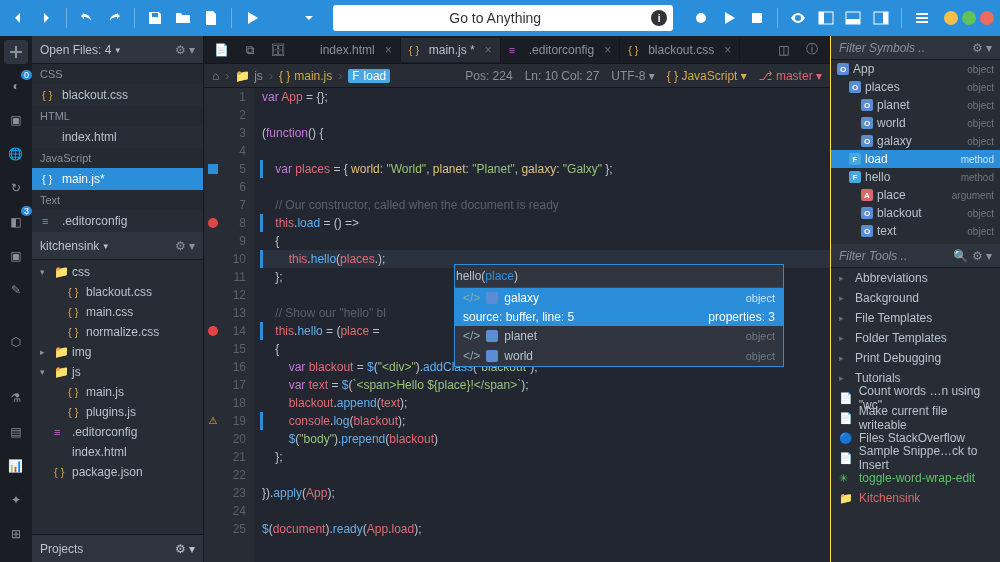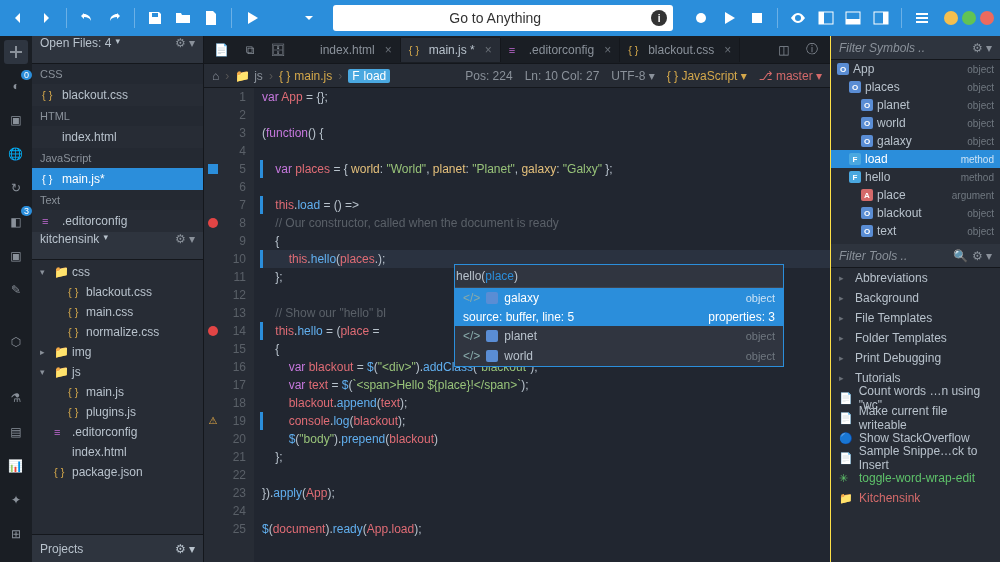--- a/index.html
+++ b/index.html
@@ -15,21 +15,21 @@
 .win-btns{display:flex;gap:4px;margin-left:6px}
 .win-btn{width:14px;height:14px;border-radius:50%}
 .layout{display:flex;height:calc(100% - 36px)}
 .iconbar{width:32px;background:#1a1e24;display:flex;flex-direction:column;align-items:center;padding-top:4px;gap:10px}
 .ib-item{width:24px;height:24px;display:flex;align-items:center;justify-content:center;color:#8a919a;cursor:pointer}
 .ib-item.add{background:#2e3540;border-radius:3px}
 .ib-item svg{width:16px;height:16px;fill:currentColor}
 .badge{position:relative}
 .badge::after{content:attr(data-badge);position:absolute;right:-4px;top:-4px;background:#2b8edb;color:#fff;font-size:9px;padding:0 3px;border-radius:6px}
 .left-panel{width:172px;background:#272c35;display:flex;flex-direction:column;border-right:1px solid #14171c}
-.panel-hdr{height:28px;display:flex;align-items:flex-start;padding:0 8px;background:#2e343e;font-size:11px;color:#b8c2cc;border-bottom:1px solid #14171c}
+.panel-hdr{height:28px;display:flex;align-items:center;padding:0 8px;background:#2e343e;font-size:11px;color:#b8c2cc;border-bottom:1px solid #14171c}
 .panel-hdr .gear{margin-left:auto;color:#8a919a;cursor:pointer}
 .panel-hdr .chev{margin-left:4px;font-size:9px}
 .file-group{padding:4px 8px;font-size:11px;color:#8a919a;background:#242932}
 .file-item{height:22px;display:flex;align-items:center;padding:0 6px 0 10px;font-size:11px;cursor:pointer;gap:6px}
 .file-item.sel{background:#2b8edb;color:#fff}
 .file-item.sel .fi-icon{color:#fff}
 .fi-icon{width:14px;color:#d4a84b;font-size:11px}
 .fi-icon.html{color:#5ec26a}
 .fi-icon.cfg{color:#c26ad4}
 .fi-icon.css{color:#d4a84b}
@@ -437,22 +437,22 @@
           <div>24</div>
           <div>25</div>
         </div>
       <div class="code" id="code">
           <div class="" style="position:relative"><span class="kw">var</span> <span class="var">App</span> <span class="op">=</span> <span class="par">{};</span></div>
           <div class="" style="position:relative"></div>
           <div class="" style="position:relative"><span class="par">(</span><span class="kw">function</span><span class="par">()</span> <span class="par">{</span></div>
           <div class="" style="position:relative"></div>
           <div class="" style="position:relative"><span class="linemark"></span>    <span class="kw">var</span> <span class="var">places</span> <span class="op">=</span> <span class="par">{</span> <span class="prop">world</span><span class="op">:</span> <span class="str">"World"</span><span class="op">,</span> <span class="prop">planet</span><span class="op">:</span> <span class="str">"Planet"</span><span class="op">,</span> <span class="prop">galaxy</span><span class="op">:</span> <span class="str">"Galxy"</span> <span class="par">};</span></div>
           <div class="" style="position:relative"></div>
+          <div class="" style="position:relative">    <span class="com">// Our constructor, called when the document is ready</span></div>
           <div class="" style="position:relative"><span class="linemark"></span>    <span class="this">this</span><span class="op">.</span><span class="fn">load</span> <span class="op">=</span> <span class="par">()</span> <span class="op">=&gt;</span></div>
-          <div class="" style="position:relative">    <span class="com">// Our constructor, called when the document is ready</span></div>
           <div class="" style="position:relative">    <span class="par">{</span></div>
           <div class="cur-line" style="position:relative"><span class="linemark"></span>        <span class="this">this</span><span class="op">.</span><span class="fn">hello</span><span class="par">(</span><span class="var">places</span><span class="op">.</span><span class="par">);</span></div>
           <div class="" style="position:relative">    <span class="par">};</span></div>
           <div class="" style="position:relative"></div>
           <div class="" style="position:relative">    <span class="com">// Show our "hello" bl</span></div>
           <div class="" style="position:relative"><span class="linemark"></span>    <span class="this">this</span><span class="op">.</span><span class="fn">hello</span> <span class="op">=</span> <span class="par">(</span><span class="var">place</span> <span class="op">=</span></div>
           <div class="" style="position:relative">    <span class="par">{</span></div>
           <div class="" style="position:relative">        <span class="kw">var</span> <span class="var">blackout</span> <span class="op">=</span> <span class="fn">$</span><span class="par">(</span><span class="str">"&lt;div&gt;"</span><span class="par">).</span><span class="fn">addClass</span><span class="par">(</span><span class="str">"blackout"</span><span class="par">);</span></div>
           <div class="" style="position:relative">        <span class="kw">var</span> <span class="var">text</span> <span class="op">=</span> <span class="fn">$</span><span class="par">(</span><span class="str">`&lt;span&gt;Hello ${place}!&lt;/span&gt;`</span><span class="par">);</span></div>
           <div class="" style="position:relative">        <span class="var">blackout</span><span class="op">.</span><span class="fn">append</span><span class="par">(</span><span class="var">text</span><span class="par">);</span></div>
@@ -581,21 +581,21 @@
         <div class="tool-item">
           <span class="tool-ico" style="">📄</span>
           <span style="">Count words …n using "wc"</span>
         </div>
         <div class="tool-item">
           <span class="tool-ico" style="">📄</span>
           <span style="">Make current file writeable</span>
         </div>
         <div class="tool-item">
           <span class="tool-ico" style="">🔵</span>
-          <span style="">Show StackOverflow</span>
+          <span style="">Files StackOverflow</span>
         </div>
         <div class="tool-item">
           <span class="tool-ico" style="">📄</span>
           <span style="">Sample Snippe…ck to Insert</span>
         </div>
         <div class="tool-item">
           <span class="tool-ico" style="color:#5ec26a">✳</span>
           <span style="color:#5ec26a">toggle-word-wrap-edit</span>
         </div>
         <div class="tool-item">

